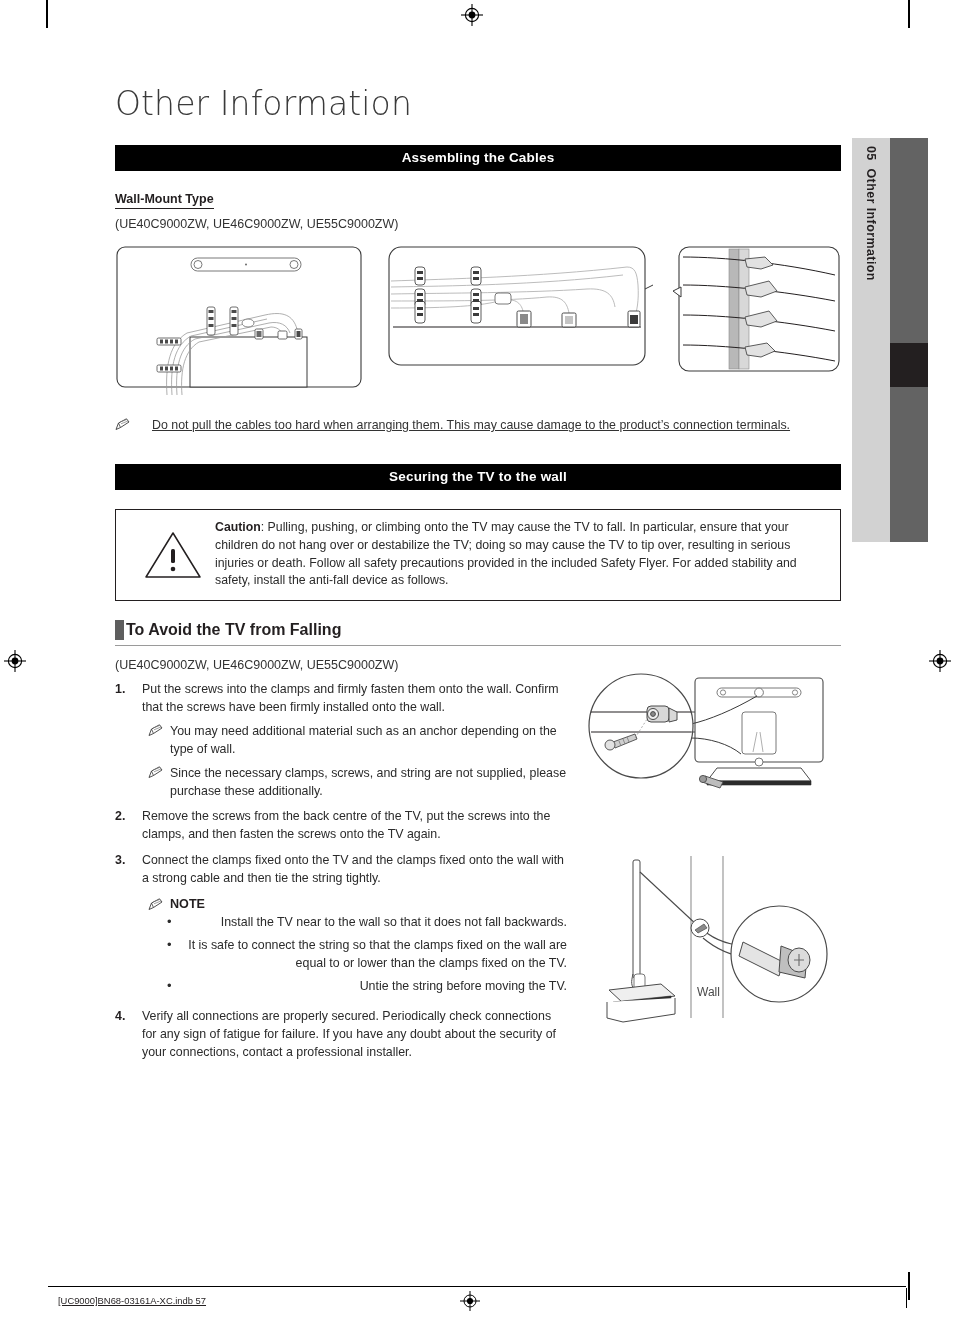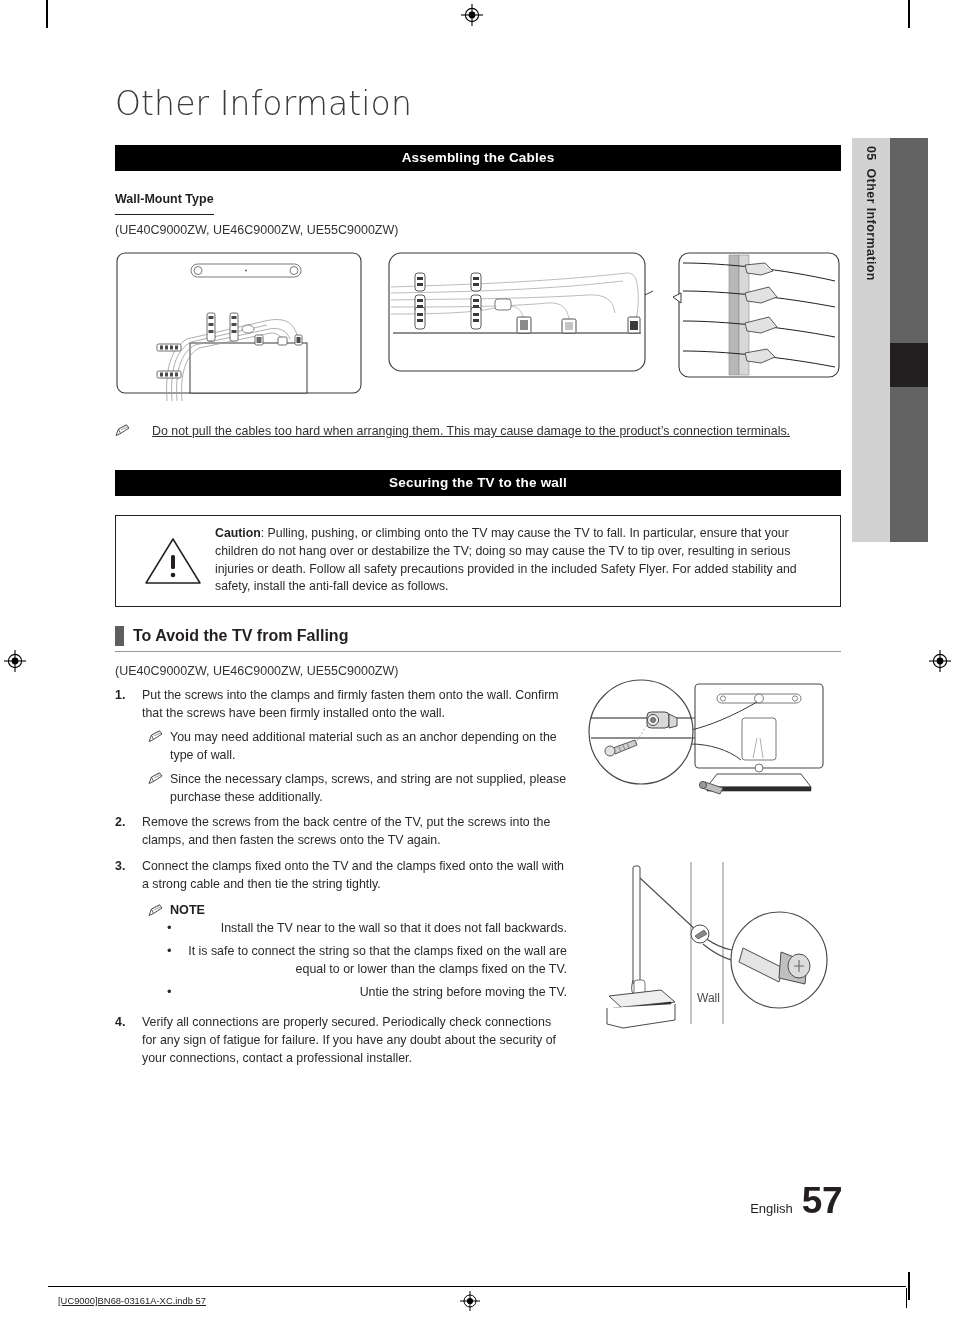--- a/index.html
+++ b/index.html
@@ -50,21 +50,21 @@
     text-align: center;
     padding: 5px 0 6px 0;
     letter-spacing: 0.2px;
   }
 
   .subhead-ul {
     display: inline-block;
     font-size: 12.5px;
     font-weight: bold;
     border-bottom: 1.4px solid #231f20;
-    padding-bottom: 8px;
+    padding-bottom: 2px;
     margin-top: 21px;
   }
 
   .model-line {
     font-size: 12.5px;
     margin-top: 8px;
     color: #333;
   }
 
   
@@ -106,21 +106,21 @@
     line-height: 1.45;
     color: #2b2b2b;
   }
   .caution-text b { font-weight: bold; color: #231f20; }
 
   
   .sec-heading {
     margin-top: 19px;
     display: flex;
     align-items: center;
-    gap: 9px;
+    gap: 2px;
     border-bottom: 1.2px solid #9a9a9a;
     padding-bottom: 5px;
   }
   .sec-accent {
     width: 9px; height: 20px;
     background: #5e5e5e;
     flex: 0 0 auto;
   }
   .sec-title {
     font-size: 16px;
@@ -632,24 +632,20 @@
             <ellipse cx="216" cy="110" rx="11" ry="12" fill="#dcdcdc"></ellipse>
             <path d="M211,110 L221,110 M216,104 L216,116" stroke="#6a6a6a" stroke-width="1.1"></path>
           </g>
 
           <text x="114" y="146" font-family="Liberation Sans, sans-serif" font-size="12" fill="#4a4a4a">Wall</text>
         </svg>
       </div>
     </div>
   </div>
 
-  <div class="pageno">
-    <span class="lang">English</span>
-    <span class="num">57</span>
-  </div>
 
   <div class="footer-rule"></div>
   <div class="footer-left">[UC9000]BN68-03161A-XC.indb   57</div>
   <div class="footer-right">2010-07-29   오전 10:04:18</div>
   <svg class="footer-reg" width="20" height="20" viewBox="0 0 22 22">
     <line x1="11" y1="0" x2="11" y2="22" stroke="#000" stroke-width="1.1"></line>
     <line x1="0" y1="11" x2="22" y2="11" stroke="#000" stroke-width="1.1"></line>
     <circle cx="11" cy="11" r="6.6" fill="none" stroke="#000" stroke-width="1.1"></circle>
     <circle cx="11" cy="11" r="3.4" fill="#000"></circle>
   </svg>

